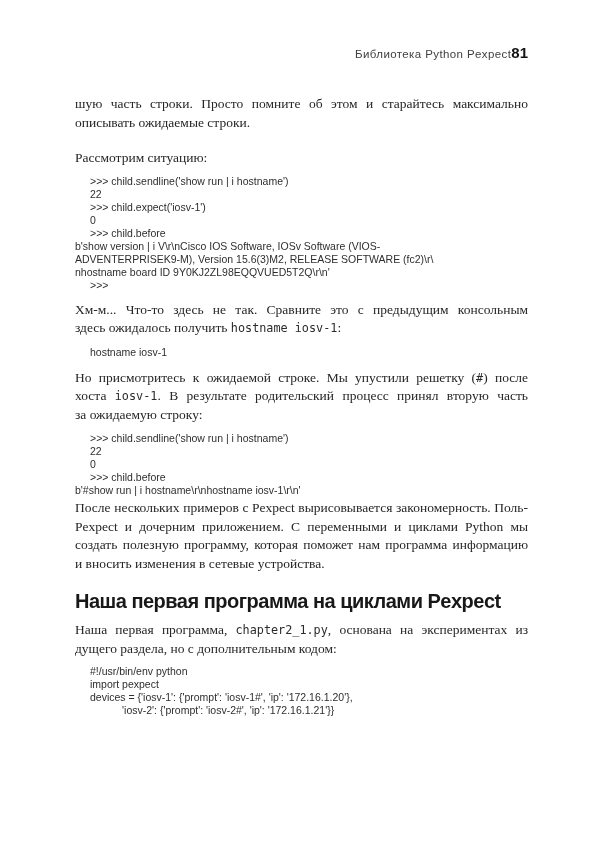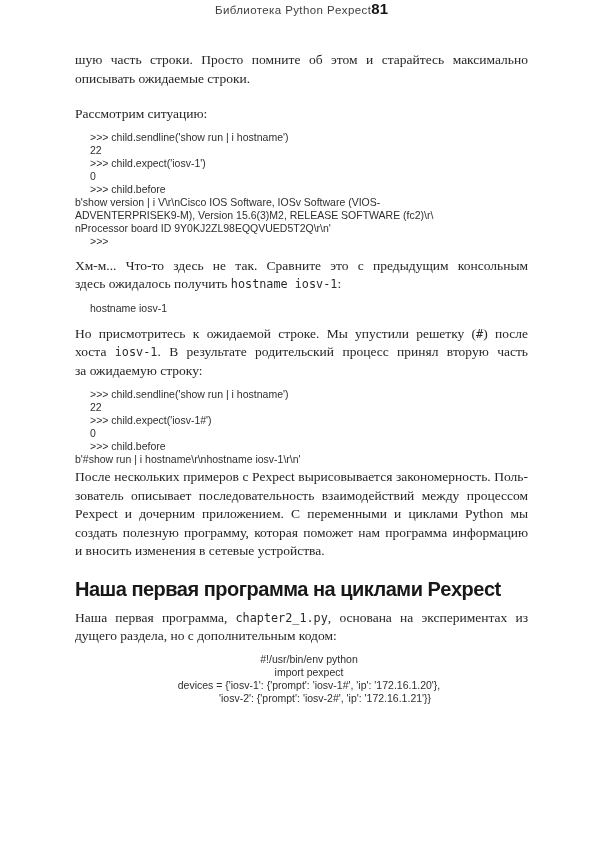--- a/index.html
+++ b/index.html
@@ -7,22 +7,22 @@
   body { width:600px; height:848px; margin:0 auto; }
   .page {
     position:relative; width:600px; height:848px;
     background:#ffffff; color:#232323;
     font-family:"Liberation Serif", serif;
     padding:0 72px 0 75px;
     overflow:hidden;
   }
   
   .rhead {
-    height:16px;
-    display:flex; justify-content:center; align-items:baseline;
+    margin-top:44px; height:16px;
+    display:flex; justify-content:flex-end; align-items:baseline;
     font-family:"Liberation Sans", sans-serif;
   }
   .rtitle { font-size:11.5px; letter-spacing:0.4px; color:#3f3f3f; }
   .pageno { font-size:15px; font-weight:700; color:#141414; }
 
   
   .para { font-size:13.5px; color:#262626; }
   .para .line { height:18.5px; line-height:18.5px; overflow:hidden; }
   .para .line.fit { text-align:justify; text-align-last:justify; }
   .para .mono {
@@ -49,21 +49,21 @@
   .mt-para1   { margin-top:35px; }
   .mt-para2   { margin-top:17px; }
   .mt-code1   { margin-top:7px;  }
   .mt-para3   { margin-top:9px;  }
   .mt-code2   { margin-top:8px;  }
   .mt-para4   { margin-top:10px; }
   .mt-code3   { margin-top:8px;  }
   .mt-para5   { margin-top:2px; }
   .mt-head    { margin-top:13px; }
   .mt-para6   { margin-top:5px;  }
-  .mt-code4   { margin-top:7px;text-align:center;  }
+  .mt-code4   { margin-top:7px;  }
 </style>
 </head>
 <body>
 
 <div class="page">
 
   <div class="rhead">
     <span class="rtitle">Библиотека Python Pexpect</span>
     <span class="pageno">81</span>
   </div>
@@ -78,21 +78,21 @@
     </div>
 
   <div class="code mt-code1">
       <div class="cline ind">&gt;&gt;&gt; child.sendline('show run | i hostname')</div>
       <div class="cline ind">22</div>
       <div class="cline ind">&gt;&gt;&gt; child.expect('iosv-1')</div>
       <div class="cline ind">0</div>
       <div class="cline ind">&gt;&gt;&gt; child.before</div>
       <div class="cline">b'show version | i V\r\nCisco IOS Software, IOSv Software (VIOS-</div>
       <div class="cline">ADVENTERPRISEK9-M), Version 15.6(3)M2, RELEASE SOFTWARE (fc2)\r\</div>
-      <div class="cline">nProcessor board ID 9Y0KJ2ZL98EQQVUED5T2Q\r\n'</div>
+      <div class="cline">nhostname board ID 9Y0KJ2ZL98EQQVUED5T2Q\r\n'</div>
       <div class="cline ind">&gt;&gt;&gt;</div>
     </div>
 
   <div class="para mt-para3">
       <div class="line fit"><span>Хм-м... Что-то здесь не так. Сравните это с предыдущим консольным выводом;</span></div>
       <div class="line"><span>здесь ожидалось получить </span><span class="mono">hostname iosv-1</span><span>:</span></div>
     </div>
 
   <div class="code mt-code2">
       <div class="cline ind">hostname iosv-1</div>
@@ -100,29 +100,27 @@
 
   <div class="para mt-para4">
       <div class="line fit"><span>Но присмотритесь к ожидаемой строке. Мы упустили решетку (</span><span class="mono">#</span><span>) после имени</span></div>
       <div class="line fit"><span>хоста </span><span class="mono">iosv-1</span><span>. В результате родительский процесс принял вторую часть вывода</span></div>
       <div class="line"><span>за ожидаемую строку:</span></div>
     </div>
 
   <div class="code mt-code3">
       <div class="cline ind">&gt;&gt;&gt; child.sendline('show run | i hostname')</div>
       <div class="cline ind">22</div>
-      <div class="cline ind">&gt;&gt;&gt; child.expect('iosv-1#')</div>
       <div class="cline ind">0</div>
       <div class="cline ind">&gt;&gt;&gt; child.before</div>
       <div class="cline">b'#show run | i hostname\r\nhostname iosv-1\r\n'</div>
     </div>
 
   <div class="para mt-para5">
       <div class="line fit"><span>После нескольких примеров с Pexpect вырисовывается закономерность. Поль-</span></div>
-      <div class="line fit"><span>зователь описывает последовательность взаимодействий между процессом</span></div>
       <div class="line fit"><span>Pexpect и дочерним приложением. С переменными и циклами Python мы можем</span></div>
       <div class="line fit"><span>создать полезную программу, которая поможет нам программа информацию</span></div>
       <div class="line"><span>и вносить изменения в сетевые устройства.</span></div>
     </div>
 
   <h1 class="heading mt-head">Наша первая программа на циклами Pexpect</h1>
 
   <div class="para mt-para6">
       <div class="line fit"><span>Наша первая программа, </span><span class="mono">chapter2_1.py</span><span>, основана на экспериментах из преды-</span></div>
       <div class="line"><span>дущего раздела, но с дополнительным кодом:</span></div>

